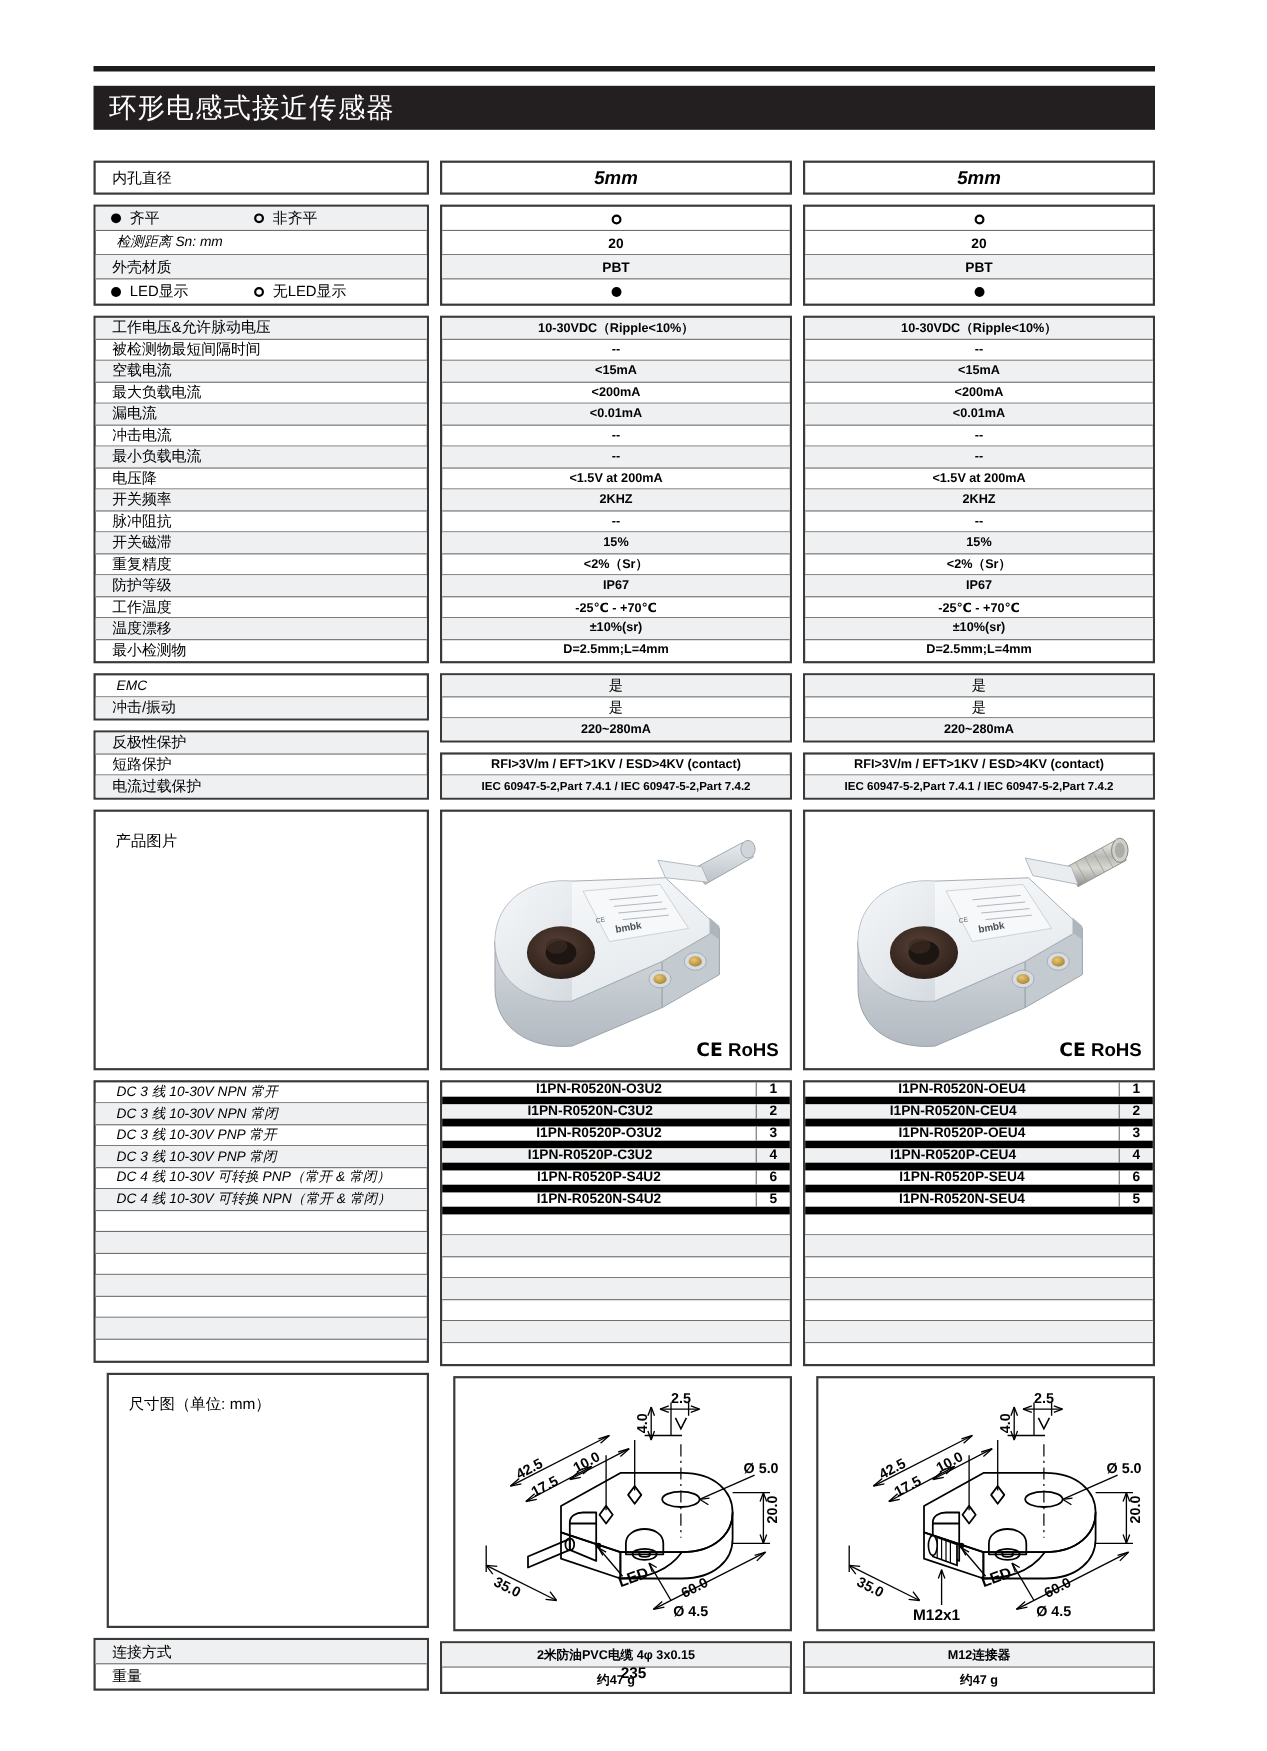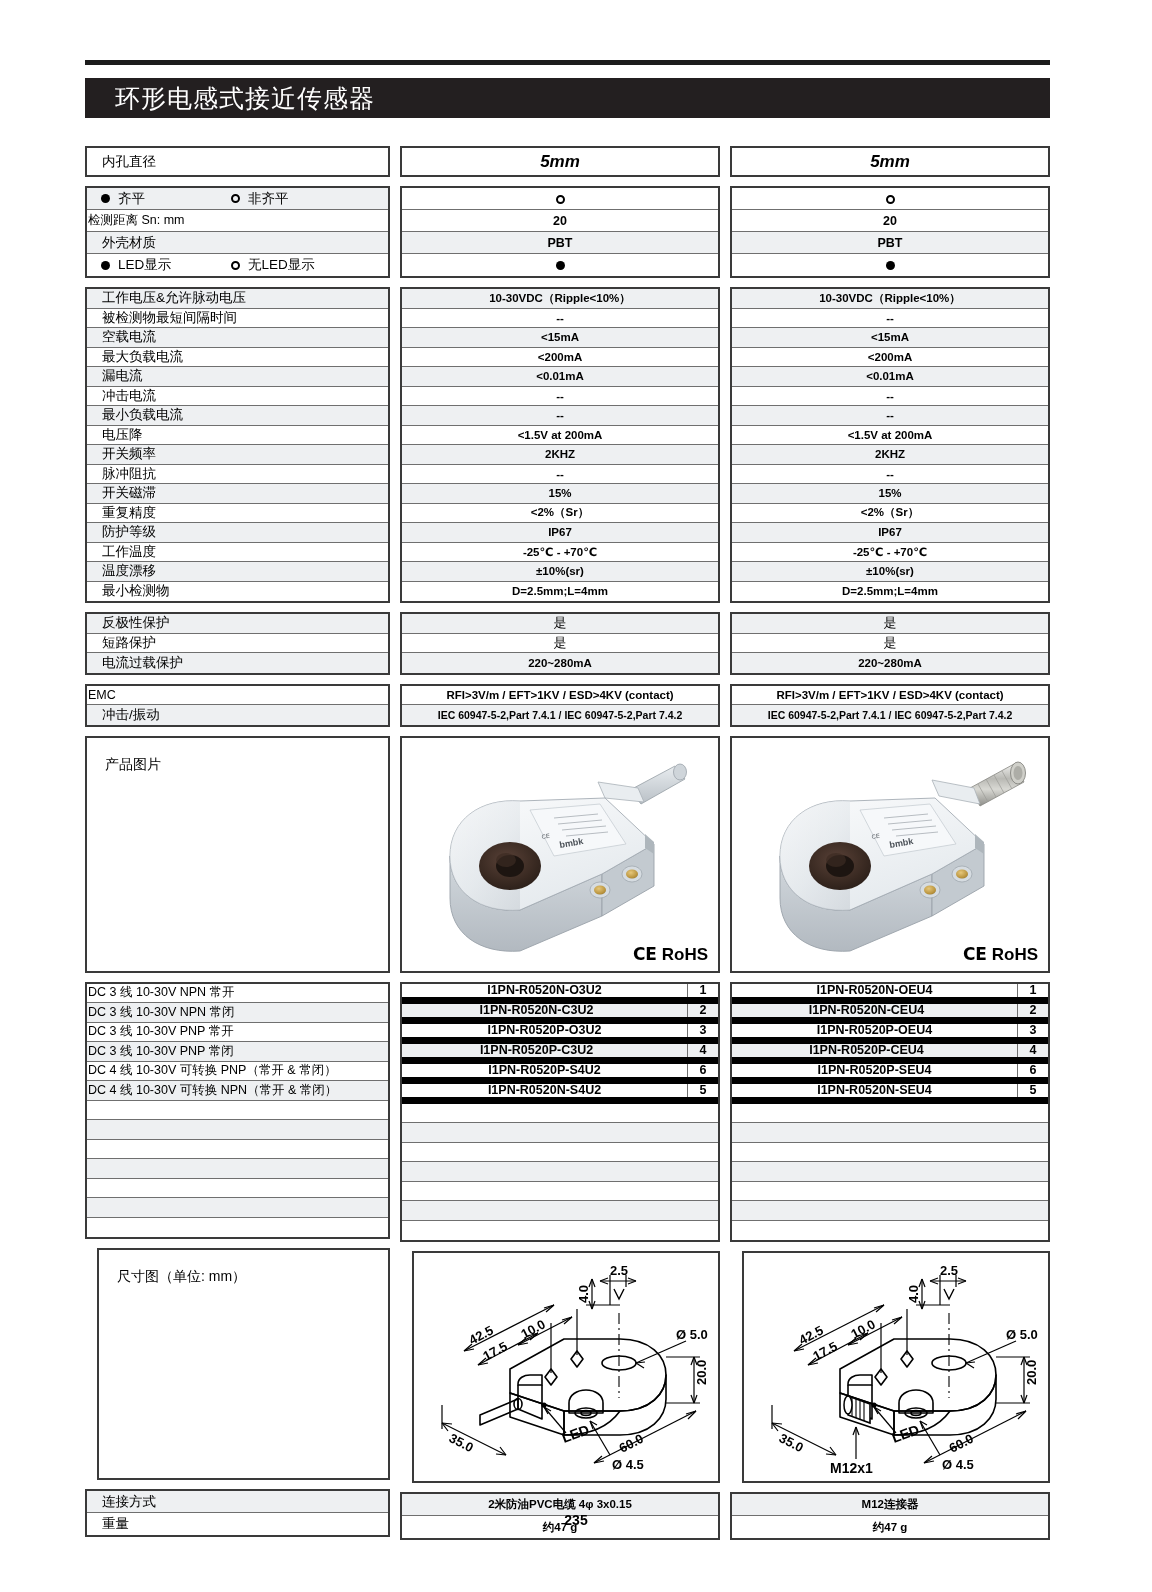--- a/index.html
+++ b/index.html
@@ -12,21 +12,21 @@
   }
   .page{position:relative;width:1152px;height:1592px;box-sizing:border-box;}
 
   
   .top-rule{position:absolute;left:85px;top:60px;width:965px;height:5px;background:#1c1c1c;}
   .title-bar{
     position:absolute;left:85px;top:78px;width:965px;height:40px;
     background:#231f20;color:#fff;
     display:flex;align-items:center;
   }
-  .title-bar .t{font-size:25px;font-weight:400;letter-spacing:1px;padding-left:14px;line-height:1;margin-left:16px;}
+  .title-bar .t{font-size:25px;font-weight:400;letter-spacing:1px;padding-left:14px;line-height:1;}
 
   
   .grid{position:absolute;left:85px;top:146px;width:965px;display:flex;gap:10px;}
   .col{box-sizing:border-box;}
   .col-left{width:305px;}
   .col-mid{width:320px;}
   .col-right{width:320px;}
 
   
   .blk{border:2px solid #3a3a3a;box-sizing:border-box;background:#fff;margin-bottom:9px;}
@@ -37,21 +37,21 @@
     display:flex;align-items:center;
     font-size:11.5px;
     overflow:hidden;
     white-space:nowrap;
   }
   .row:last-child{border-bottom:none;}
   .row.shade{background:#eef0f2;}
   .row.tall{height:27px;font-size:13px;}
   .row.mid{height:22px;}
   .lbl{padding-left:15px;font-size:13.5px;font-weight:400;}
-  .lbl-sm{padding-left:1px;font-size:12.5px;}
+  .lbl-sm{padding-left:19px;font-size:12.5px;font-style:italic;}
   .val{width:100%;text-align:center;font-weight:bold;font-size:12.5px;}
   .val-sm{width:100%;text-align:center;font-weight:bold;font-size:11.5px;}
   .val-cn{width:100%;text-align:center;font-weight:400;font-size:13px;}
 
   
   .hdr-val{font-size:17px;font-weight:bold;font-style:italic;}
 
   
   .dot{display:inline-block;width:9px;height:9px;border-radius:50%;background:#000;vertical-align:middle;}
   .ring{display:inline-block;width:9px;height:9px;border-radius:50%;border:2px solid #000;box-sizing:border-box;vertical-align:middle;}
@@ -179,37 +179,37 @@
           </div>
         <div class="row shade">
             <span class="lbl">温度漂移</span>
           </div>
         <div class="row">
             <span class="lbl">最小检测物</span>
           </div>
       </div>
 
       <div class="blk">
+        <div class="row">
+            <span class="lbl-sm">EMC</span>
+          </div>
+        <div class="row shade">
+            <span class="lbl">冲击/振动</span>
+          </div>
+      </div>
+
+      <div class="blk">
         <div class="row shade">
             <span class="lbl">反极性保护</span>
           </div>
         <div class="row">
             <span class="lbl">短路保护</span>
           </div>
         <div class="row shade">
             <span class="lbl">电流过载保护</span>
-          </div>
-      </div>
-
-      <div class="blk">
-        <div class="row">
-            <span class="lbl-sm">EMC</span>
-          </div>
-        <div class="row shade">
-            <span class="lbl">冲击/振动</span>
           </div>
       </div>
 
       <div class="panel photo">
         <div class="panel-label">产品图片</div>
       </div>
 
       <div class="blk">
         <div class="row">
             <span class="lbl-sm">DC 3 线 10-30V NPN 常开</span>

